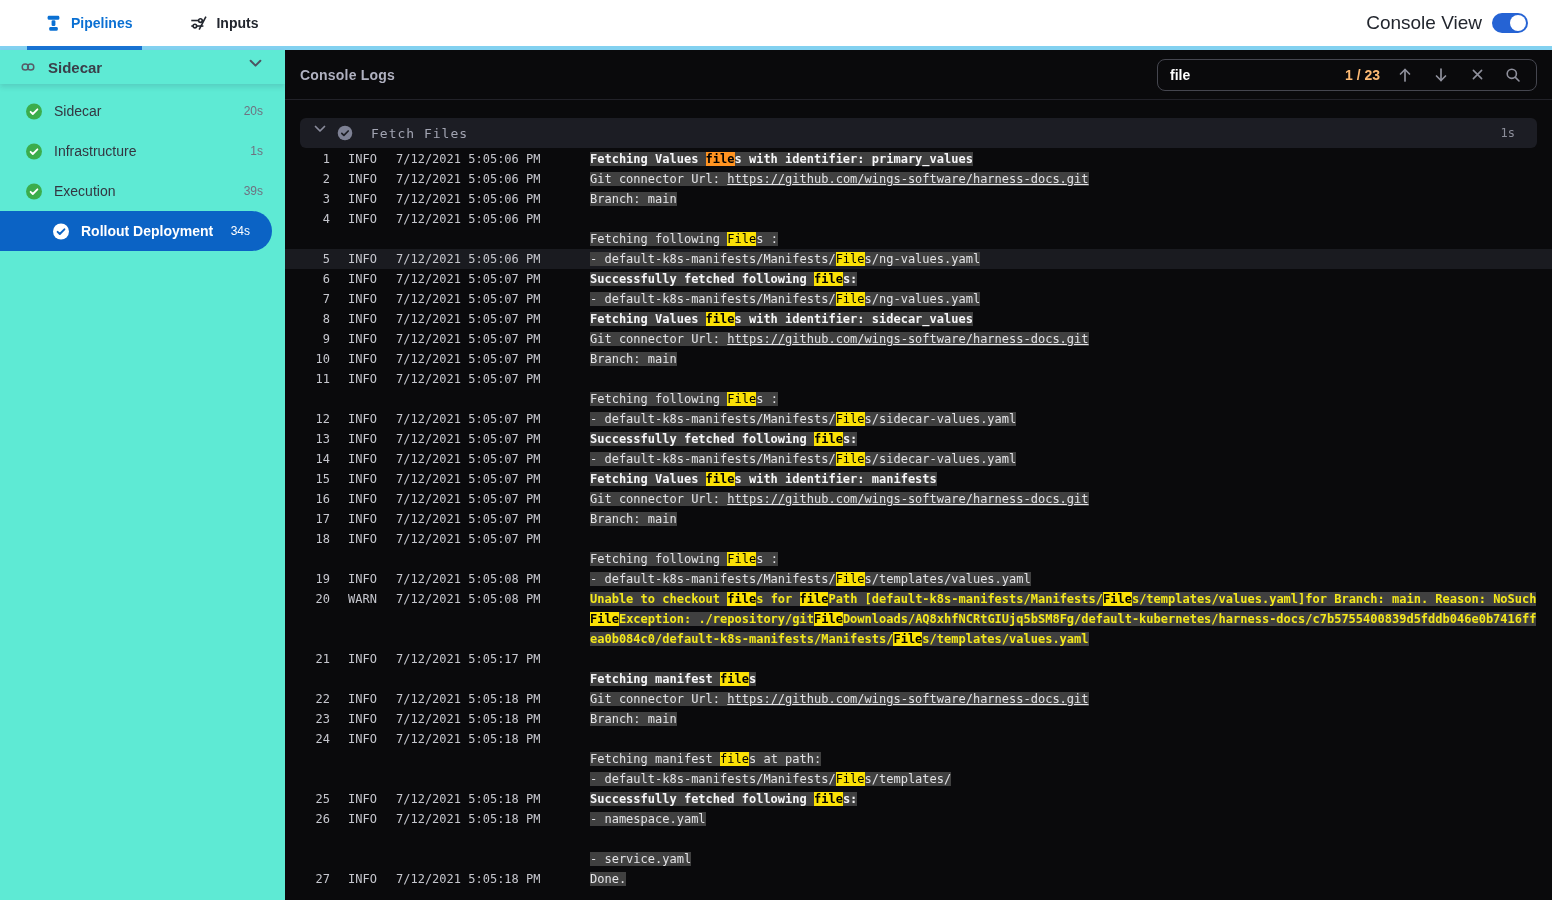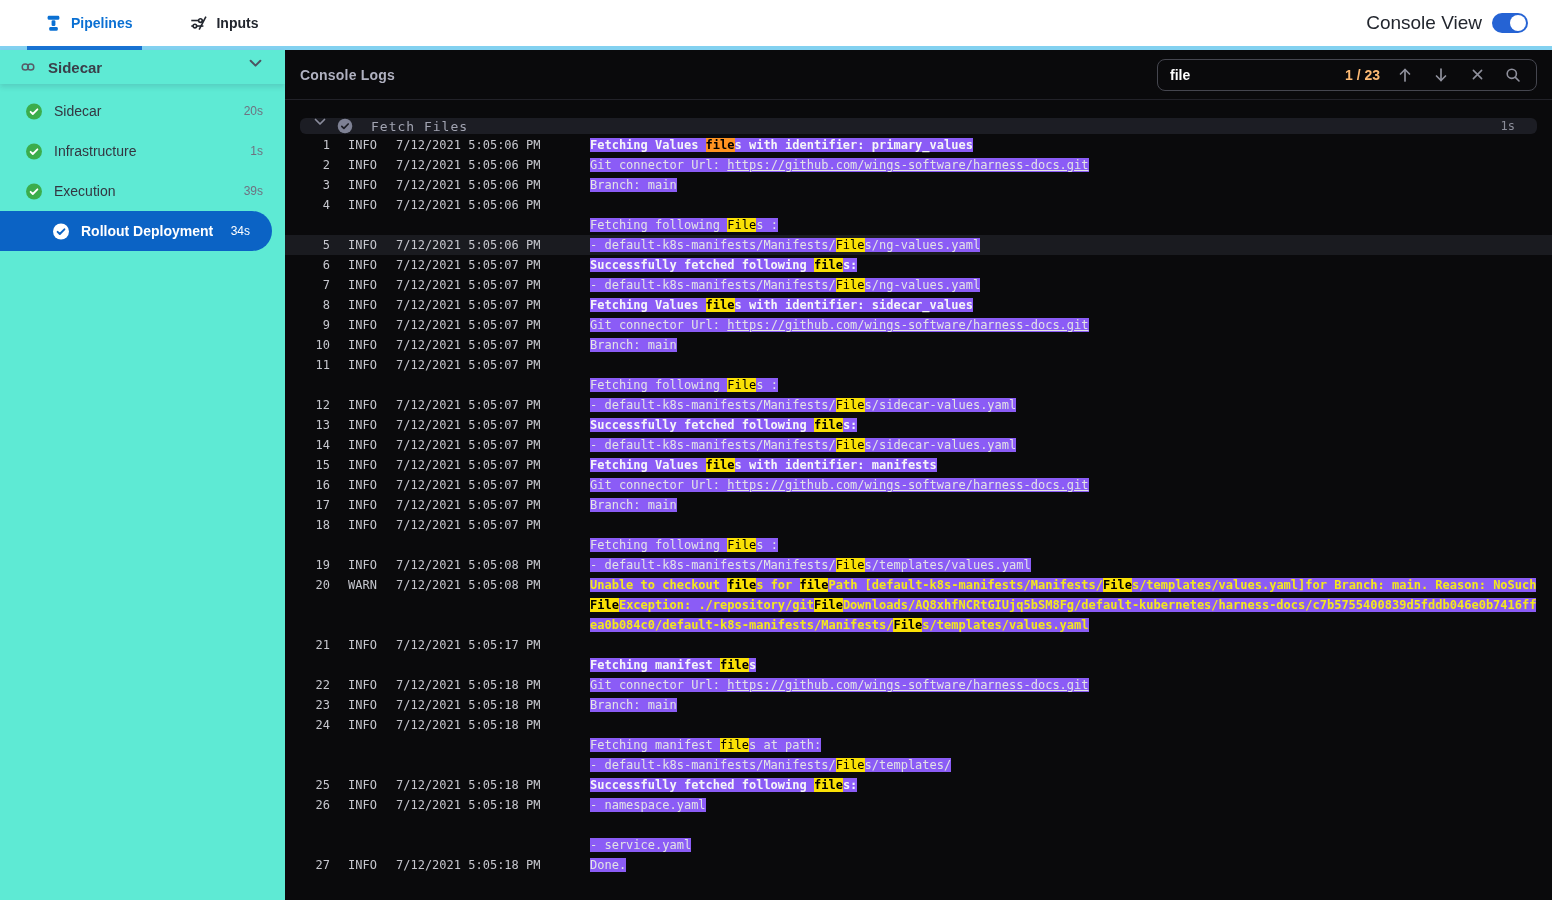--- a/index.html
+++ b/index.html
@@ -43,37 +43,37 @@
                     padding:0 15px; border-bottom:1px solid #222229; }
   .console-title { font-size:14px; font-weight:700; color:#b0b1c0; letter-spacing:.2px; }
   .searchbox { width:380px; height:32px; border:1px solid #45464f; border-radius:8px;
                display:flex; align-items:center; padding:0 12px; gap:14px; }
   .search-input { flex:1; min-width:0; background:transparent; border:none; outline:none;
                   color:#ffffff; font-size:14px; font-weight:600; font-family:inherit; }
   .search-count { color:#fdba74; font-size:14px; font-weight:600; white-space:pre; }
   .sbtn { width:22px; height:22px; display:flex; align-items:center; justify-content:center;
           color:#8f909c; cursor:pointer; flex:none; }
 
-  .log-section-header { margin:18px 15px 0; height:16px; flex:none; background:#1c1d24; border-radius:6px;
+  .log-section-header { margin:18px 15px 0; height:30px; flex:none; background:#1c1d24; border-radius:6px;
                         display:flex; align-items:center; padding:0 14px 0 14px; gap:10px; cursor:pointer; }
   .section-title { font-family:"DejaVu Sans Mono","Liberation Mono",monospace; font-size:13px;
                    color:#a2a4b2; margin-left:8px; letter-spacing:1px; }
   .section-duration { margin-left:auto; color:#8b8d99; font-size:12px; padding-right:8px;
                       font-family:"DejaVu Sans Mono","Liberation Mono",monospace; }
 
   .log-content { flex:1; overflow:hidden; padding-top:1px;
                  font-family:"DejaVu Sans Mono","Liberation Mono",monospace;
                  font-size:12px; line-height:20px; }
   .logline { display:flex; min-height:20px; padding:0 12px 0 15px; }
   .logline.hl { background:#1a1b20; }
   .ln { width:30px; flex:none; text-align:right; color:#c6c7ce; }
   .lv { width:36px; flex:none; margin-left:18px; color:#c6c7ce; }
   .ts { width:146px; flex:none; margin-left:12px; color:#c6c7ce; white-space:pre; }
   .msg { margin-left:48px; width:953px; white-space:pre-wrap; word-break:break-all; color:#e3e3e6; }
-  .msg .txt { background:#8b5cf6; }
+  .msg .txt { background:#404040; }
   .msg.bold { font-weight:700; color:#f6f6f8; }
   .msg.warn { font-weight:700; color:#f4e81c; }
   .m { background:#fbe106; color:#000; }
   .m.cur { background:#ff9321; }
   .lnk { text-decoration:underline; cursor:pointer; }
 </style>
 </head>
 <body>
 
 <header class="topbar">

